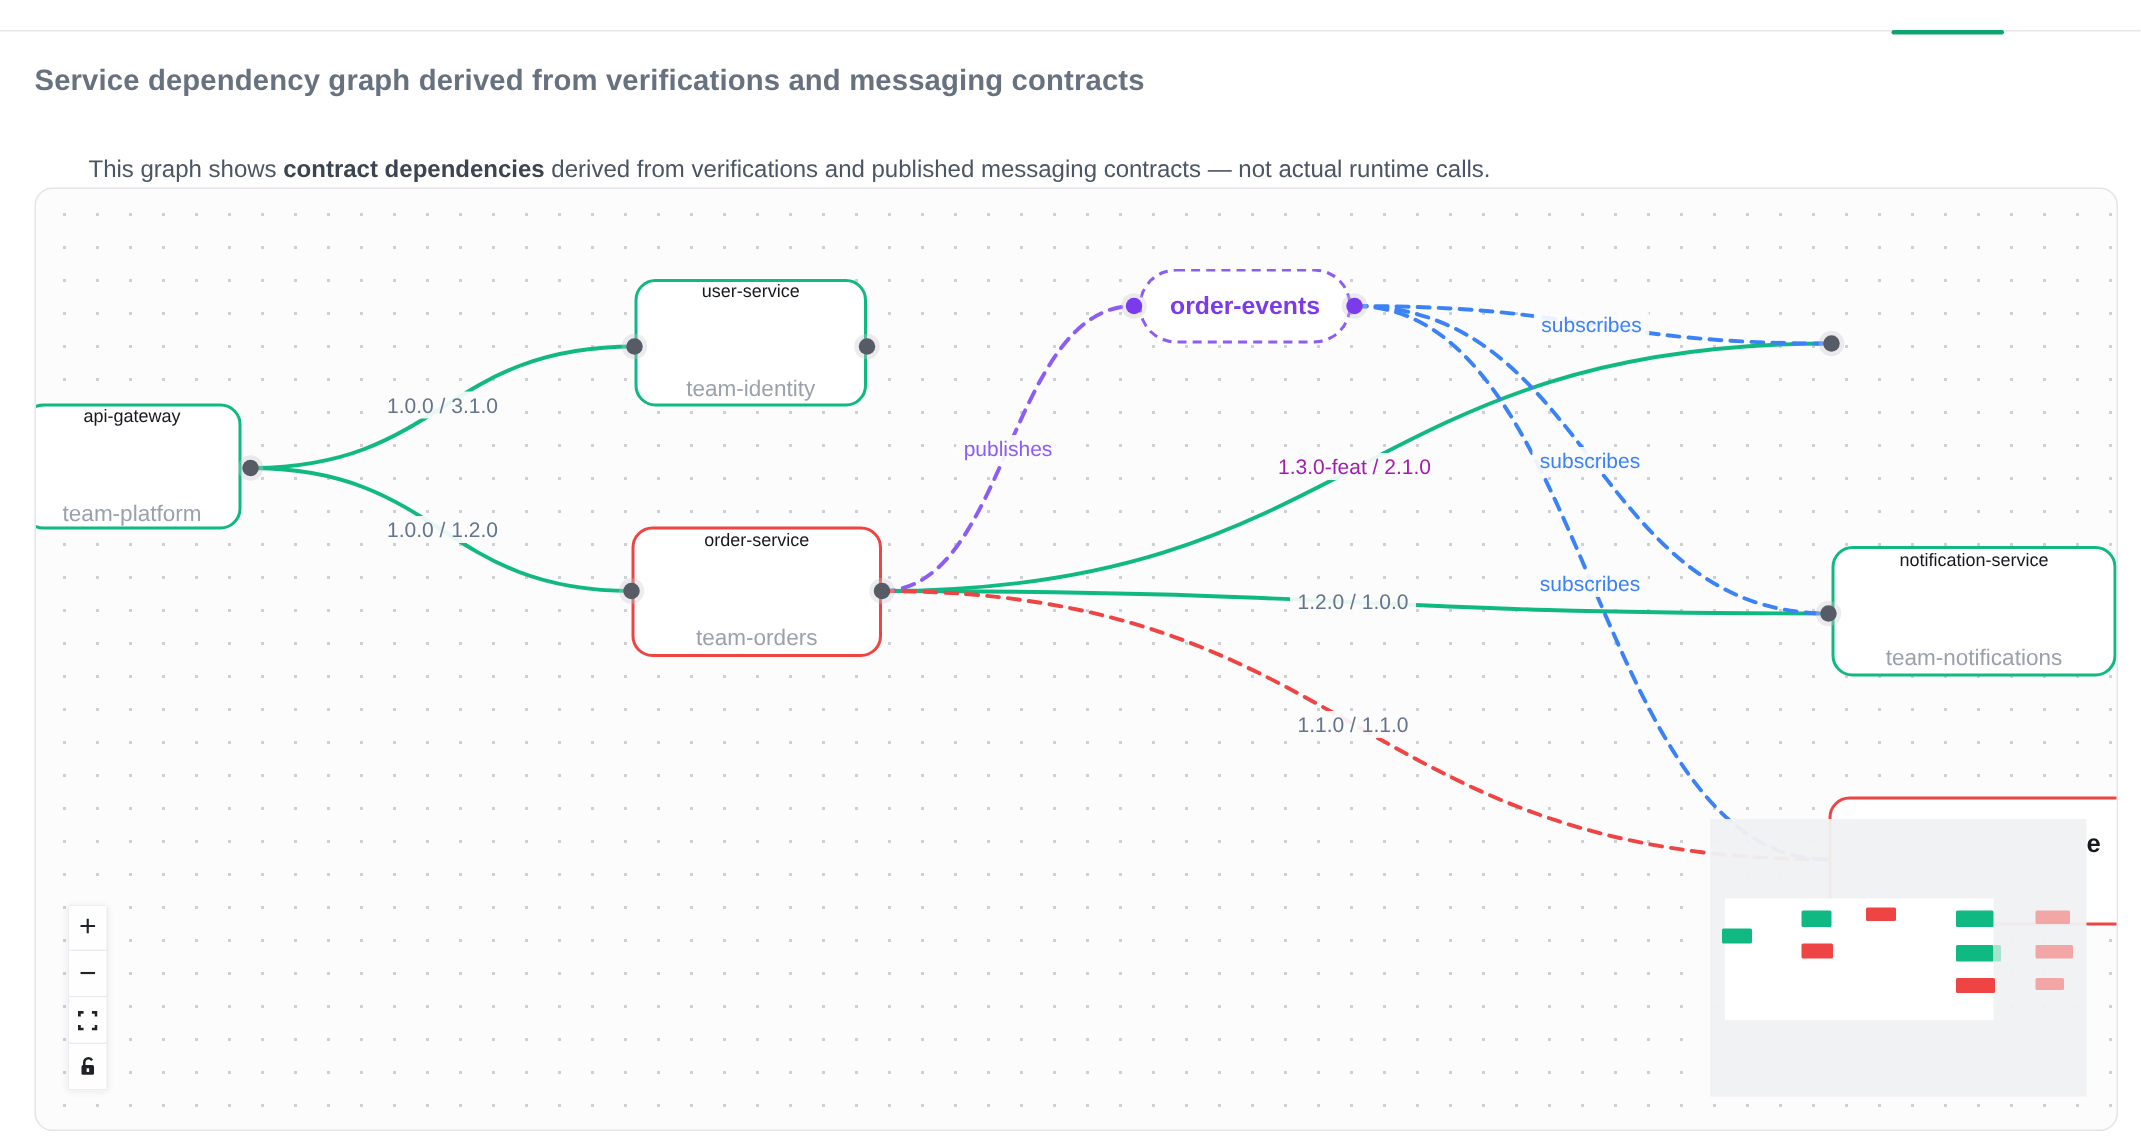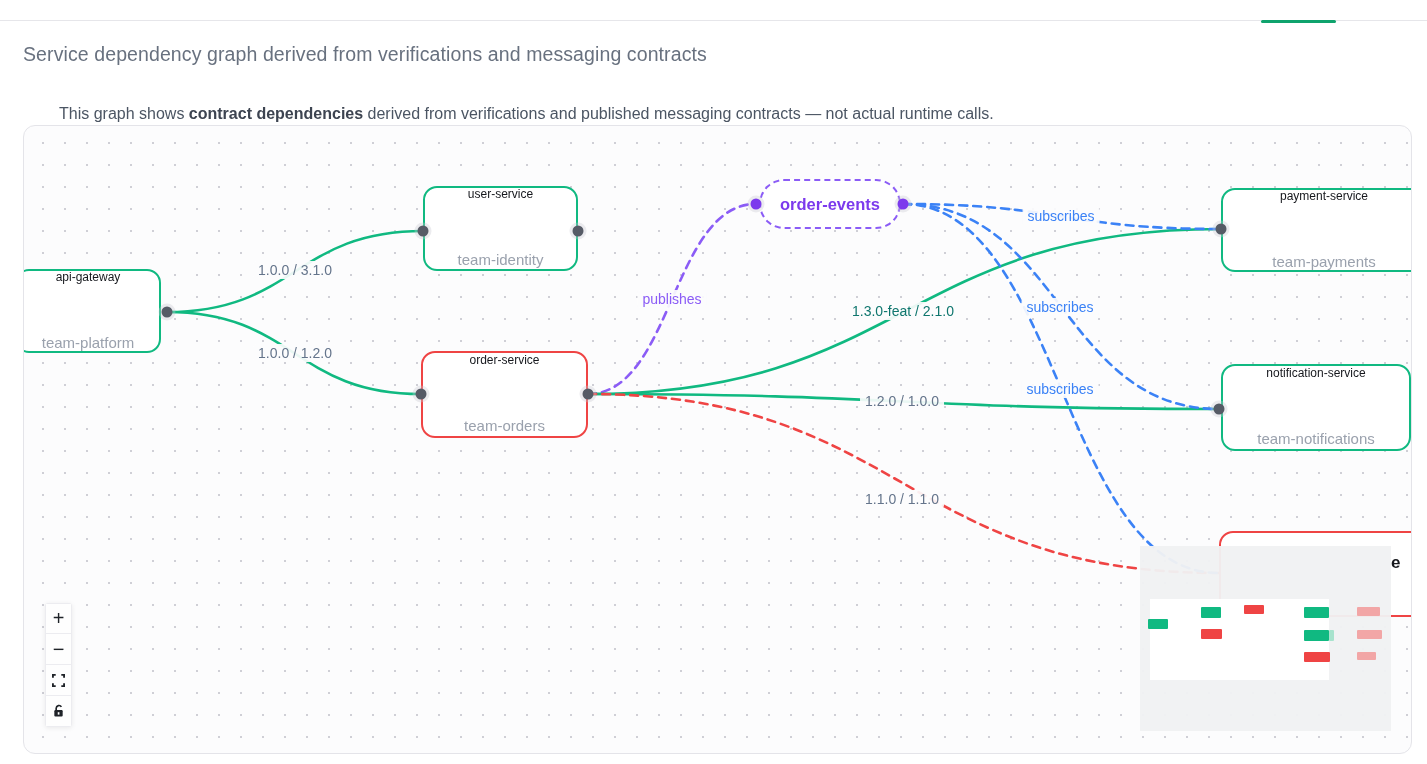--- a/index.html
+++ b/index.html
@@ -8,21 +8,21 @@
     background:#ffffff;
     font-family:"Liberation Sans","DejaVu Sans",sans-serif;
     color:#374151;
   }
   
   .top-hairline{position:absolute;left:0;right:0;top:20px;height:1px;background:#e6e6ea;}
   .tab-underline{position:absolute;top:20px;height:3px;border-radius:3px;}
   
   .page-title{
     position:absolute;left:23px;top:30px;width:1100px;
-    font-size:19.5px;font-weight:400;color:#68717f;letter-spacing:.1px;
+    font-size:19.5px;font-weight:700;color:#68717f;letter-spacing:.1px;
   }
   .page-desc{
     position:absolute;left:23px;top:89px;width:1200px;
     font-size:16px;color:#4b5563;margin-left:36px;
   }
   .page-desc b{color:#3d4451;font-weight:700;}
   
   .canvas{
     position:absolute;left:23px;top:125px;width:1387px;height:627px;
     border:1px solid #e4e4e9;border-radius:12px;overflow:hidden;
@@ -132,44 +132,40 @@
       <div class="mini-node" style="left: 61px; top: 83px; width: 21px; height: 10px; background: rgb(239, 68, 68);"></div>
       <div class="mini-node" style="left: 164px; top: 84px; width: 25px; height: 11px; background: rgb(16, 185, 129);"></div>
       <div class="mini-node" style="left: 189px; top: 84px; width: 5px; height: 11px; background: rgb(167, 227, 205);"></div>
       <div class="mini-node" style="left: 217px; top: 84px; width: 25px; height: 9px; background: rgb(242, 166, 166);"></div>
       <div class="mini-node" style="left: 164px; top: 106px; width: 26px; height: 10px; background: rgb(239, 68, 68);"></div>
       <div class="mini-node" style="left: 217px; top: 106px; width: 19px; height: 8px; background: rgb(242, 166, 166);"></div>
     </div>
 <div class="edge-label" style="left: 271px; top: 144px; color: rgb(100, 116, 139);">1.0.0 / 3.1.0</div>
     <div class="edge-label" style="left: 271px; top: 227px; color: rgb(100, 116, 139);">1.0.0 / 1.2.0</div>
     <div class="edge-label" style="left: 648px; top: 173px; color: rgb(139, 92, 246);">publishes</div>
-    <div class="edge-label" style="left: 879px; top: 185px; color: #0f766e;">1.3.0-feat / 2.1.0</div>
+    <div class="edge-label" style="left: 879px; top: 185px; color: #a21caf;">1.3.0-feat / 2.1.0</div>
     <div class="edge-label" style="left: 878px; top: 275px; color: rgb(100, 116, 139);">1.2.0 / 1.0.0</div>
-    <div class="edge-label" style="left: 878px; top: 357px; color: rgb(100, 116, 139); margin-top: 16px;">1.1.0 / 1.1.0</div>
+    <div class="edge-label" style="left: 878px; top: 357px; color: rgb(100, 116, 139);">1.1.0 / 1.1.0</div>
     <div class="edge-label" style="left: 1037px; top: 90px; color: rgb(59, 130, 246);">subscribes</div>
     <div class="edge-label" style="left: 1036px; top: 181px; color: rgb(59, 130, 246);">subscribes</div>
     <div class="edge-label" style="left: 1036px; top: 263px; color: rgb(59, 130, 246);">subscribes</div>
     <div class="node" style="left: -9px; top: 143px; width: 146px; height: 84px; border-color: rgb(16, 185, 129);">
       <div class="title">api-gateway</div>
       <div class="subtitle">team-platform</div>
     </div>
     <div class="node" style="left: 399px; top: 60px; width: 155px; height: 85px; border-color: rgb(16, 185, 129);">
       <div class="title">user-service</div>
       <div class="subtitle">team-identity</div>
     </div>
     <div class="node" style="left: 397px; top: 225px; width: 167px; height: 87px; border-color: rgb(239, 68, 68);">
       <div class="title">order-service</div>
       <div class="subtitle">team-orders</div>
     </div>
     <div class="node event" style="left: 735px; top: 53px; width: 142px; height: 50px; border-color: rgb(139, 92, 246);">
       <div class="title" style="color: rgb(124, 58, 237);">order-events</div>
-    </div>
-    <div class="node" style="left: 1197px; top: 62px; width: 206px; height: 84px; border-color: rgb(16, 185, 129);">
-      <div class="title">payment-service</div>
-      <div class="subtitle">team-payments</div>
     </div>
     <div class="node" style="left: 1197px; top: 238px; width: 190px; height: 87px; border-color: rgb(16, 185, 129);">
       <div class="title">notification-service</div>
       <div class="subtitle">team-notifications</div>
     </div>
     <div class="node" style="left: 1195px; top: 405px; width: 206px; height: 86px; border-color: rgb(239, 68, 68);">
       <span class="partial-title" style="left: 170px; top: 20px;">e</span>
     </div>
     <div class="handle" style="left: 143px; top: 186px; background: rgb(86, 91, 102);"></div>
     <div class="handle" style="left: 399px; top: 105px; background: rgb(86, 91, 102);"></div>

